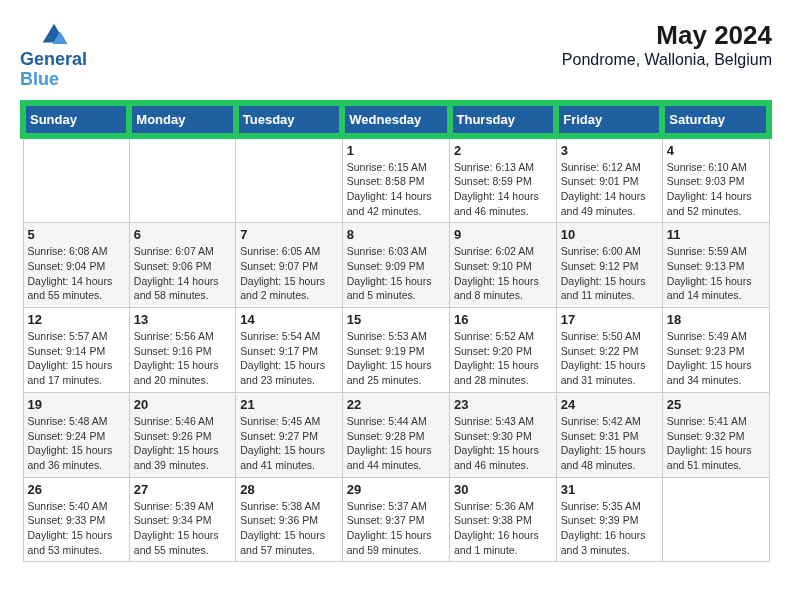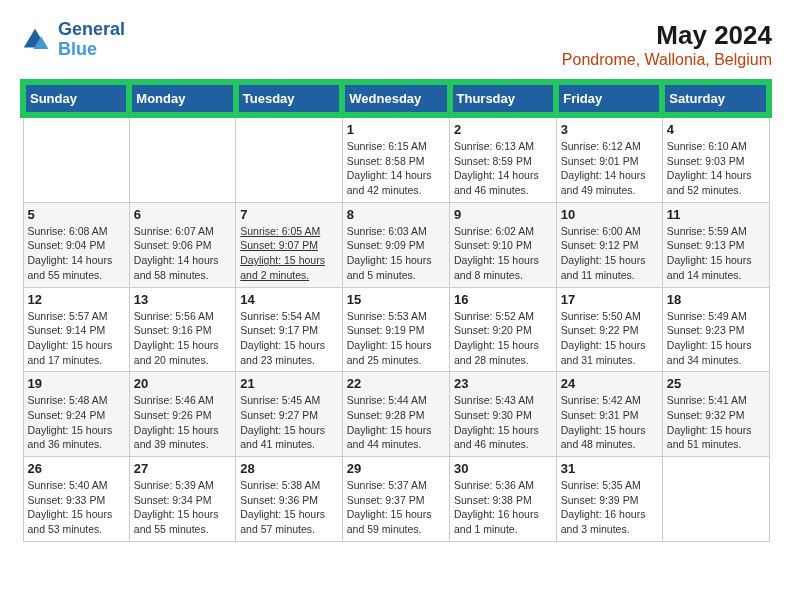--- a/index.html
+++ b/index.html
@@ -12,21 +12,22 @@
     }
     .header {
       display: flex;
       justify-content: space-between;
       align-items: flex-start;
       margin-bottom: 10px;
     }
     .logo {
       display: flex;
       align-items: center;
-      gap: 8px;
+      gap: 0;
+      flex-direction: column;
     }
     .logo-text {
       font-size: 18px;
       font-weight: bold;
       color: #1a1a1a;
       line-height: 1.1;
     }
     .logo-text span {
       color: #2060a0;
     }
@@ -37,21 +38,21 @@
     .title-block {
       text-align: right;
     }
     .month-title {
       font-size: 26px;
       font-weight: bold;
       color: #1a1a1a;
     }
     .location {
       font-size: 16px;
-      color: #c2410c;
+      color: #0f172a;
     }
     table {
       width: 100%;
       border-collapse: collapse;
       font-size: 11px;
     }
     thead tr th {
       background-color: #2060a0;
       color: #fff;
       padding: 6px 4px;
@@ -156,21 +157,21 @@
 Daylight: 14 hours and 55 minutes.</div>
         </td>
         <td>
           <div class="day-num">6</div>
           <div class="day-info" style="white-space: pre-line;">Sunrise: 6:07 AM
 Sunset: 9:06 PM
 Daylight: 14 hours and 58 minutes.</div>
         </td>
         <td>
           <div class="day-num">7</div>
-          <div class="day-info" style="white-space: pre-line; text-decoration: underline;">Sunrise: 6:05 AM
+          <div class="day-info" style="white-space: pre-line;">Sunrise: 6:05 AM
 Sunset: 9:07 PM
 Daylight: 15 hours and 2 minutes.</div>
         </td>
         <td>
           <div class="day-num">8</div>
           <div class="day-info" style="white-space: pre-line;">Sunrise: 6:03 AM
 Sunset: 9:09 PM
 Daylight: 15 hours and 5 minutes.</div>
         </td>
         <td>

